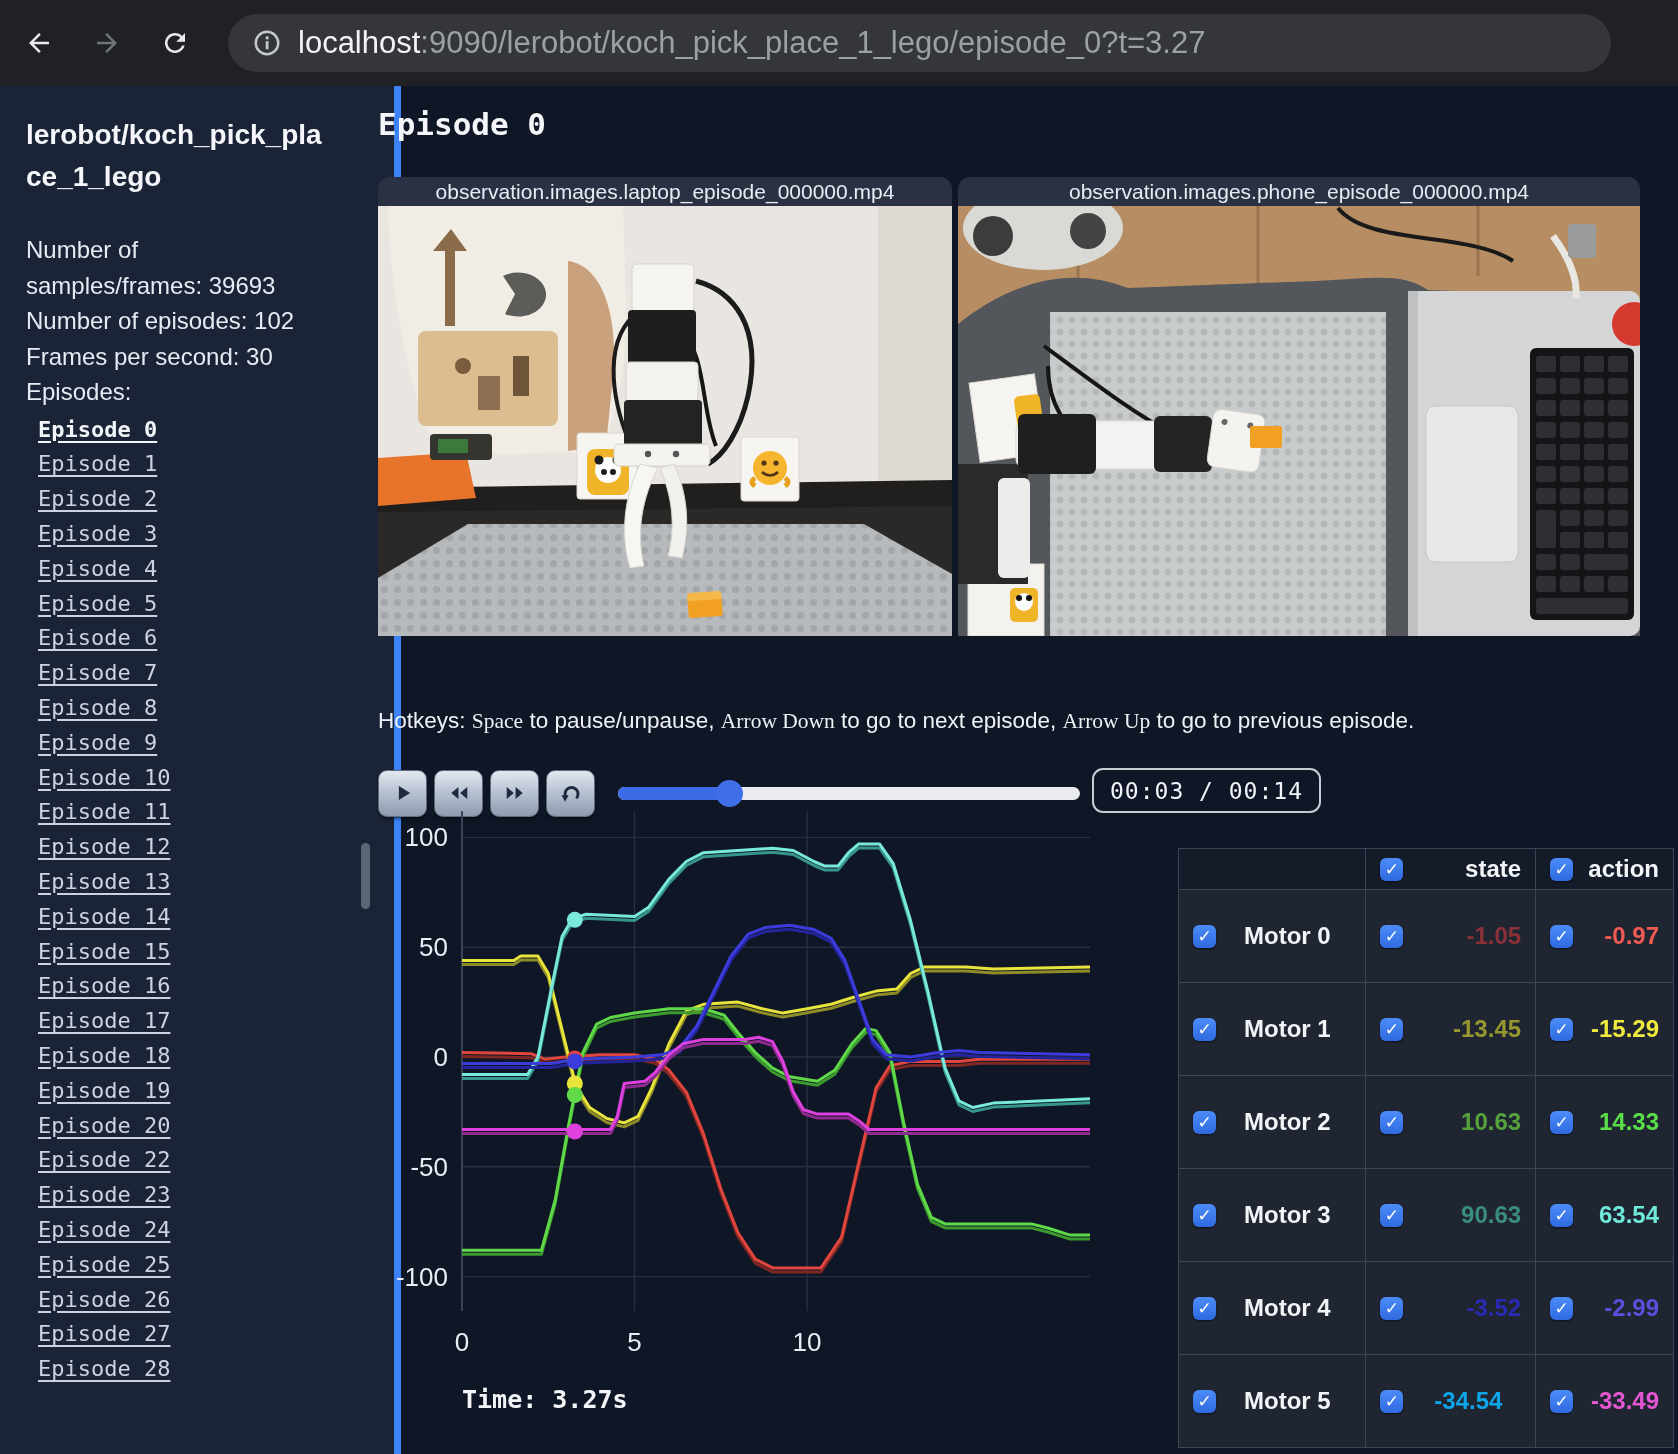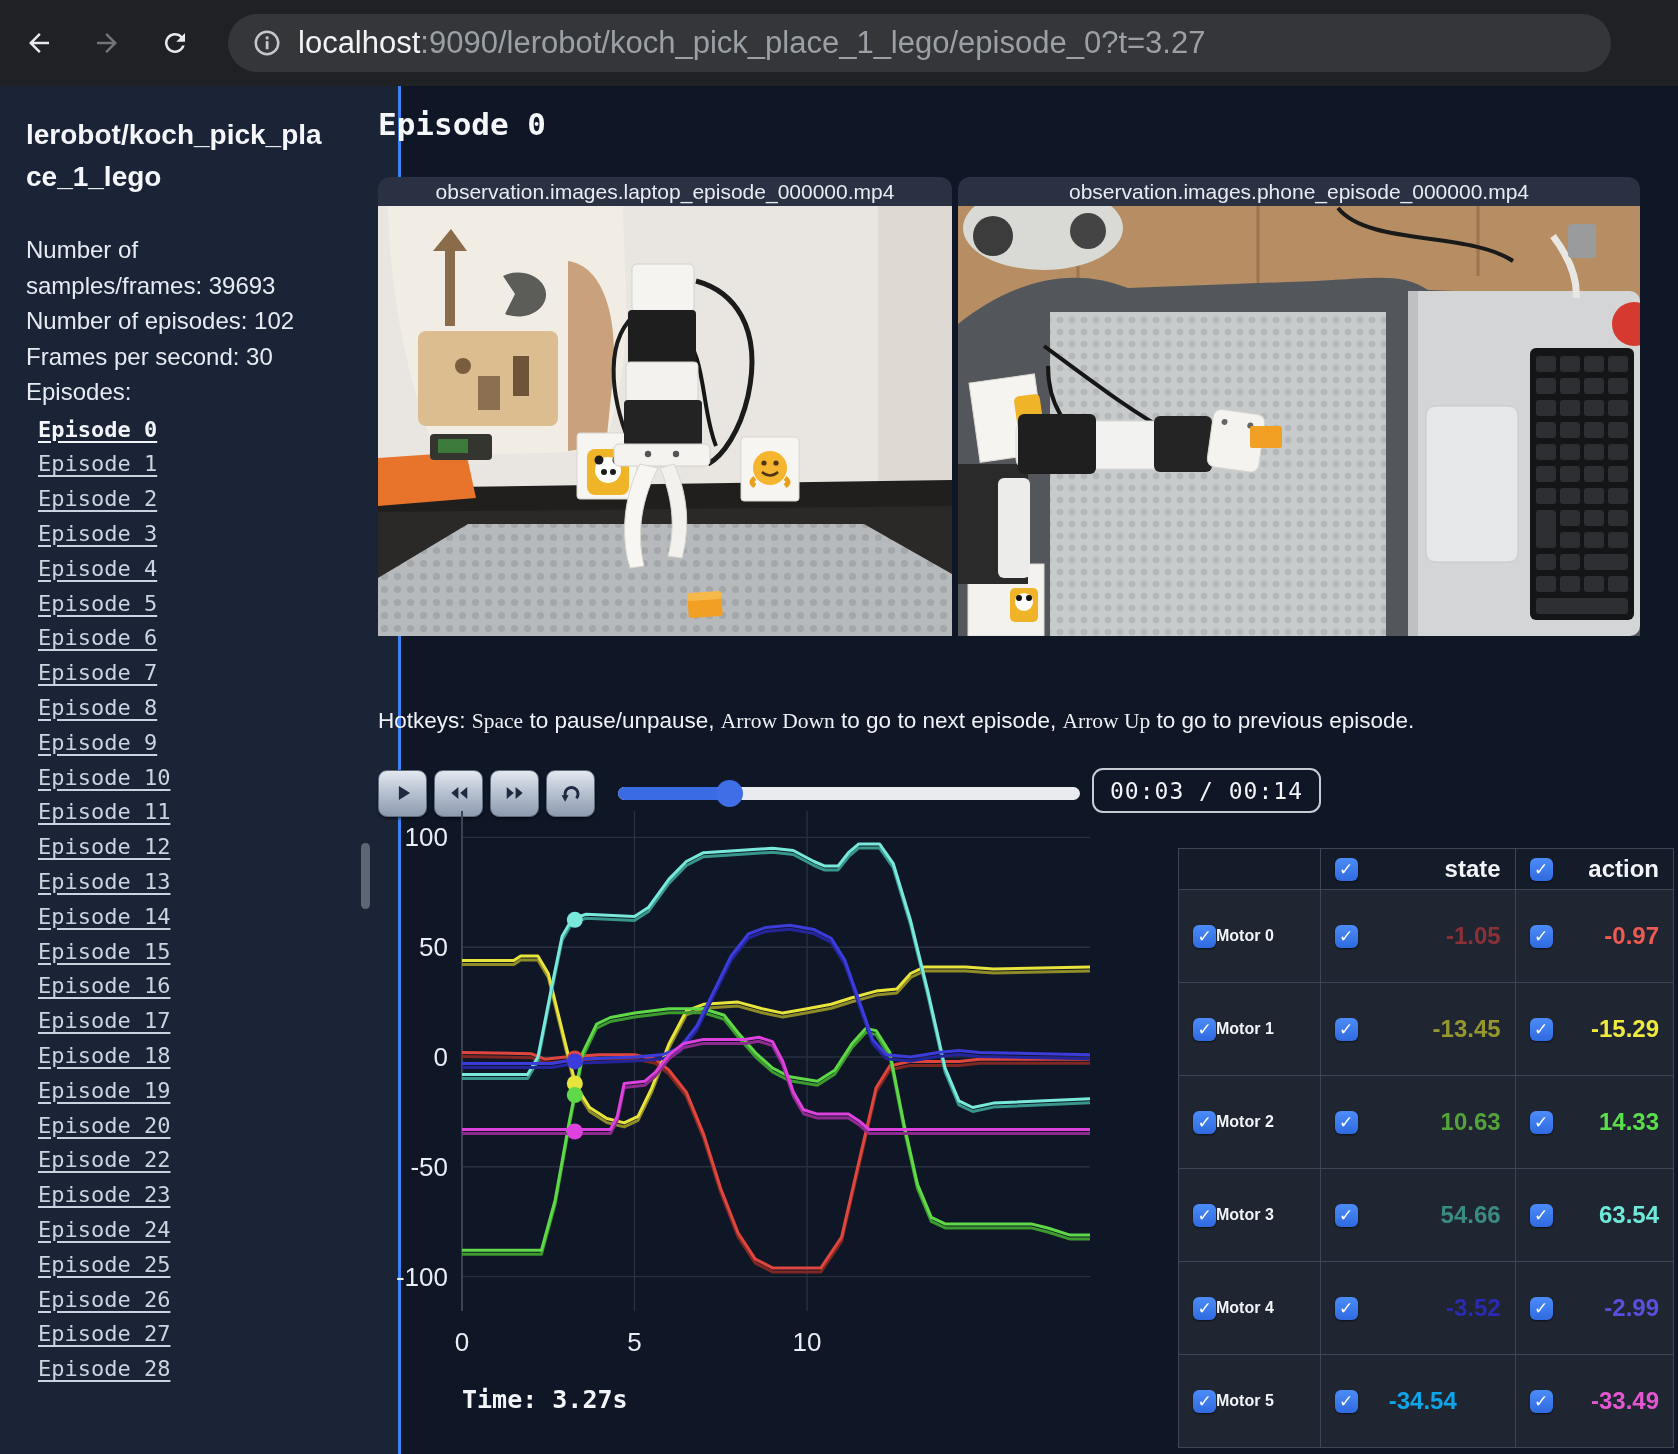--- a/index.html
+++ b/index.html
@@ -12,21 +12,21 @@
   .navbtn svg{width:30px;height:30px;}
   .nav-back{margin-left:16px;}
   .urlpill{height:58px;flex:0 0 auto;width:1335px;margin-left:30px;background:#35363a;border-radius:29px;
            display:flex;align-items:center;padding:0 24px;}
   .info-ic{width:30px;height:30px;margin-right:16px;flex:0 0 auto;}
   .url{font-size:31px;white-space:nowrap;overflow:hidden;}
   .url .host{color:#f1f3f4;}
   .url .rest{color:#9aa0a6;}
   
   .sidebar{position:absolute;left:0;top:86px;width:401px;height:1368px;background:#1b2436;
-           border-right:3px solid #3b82f6;padding:28px 0 0 26px;box-sizing:border-box;overflow:hidden;}
+           border-right:7px solid #3b82f6;padding:28px 0 0 26px;box-sizing:border-box;overflow:hidden;}
   .ds-title{font-size:28px;font-weight:bold;color:#f4f6fa;width:300px;word-break:break-all;line-height:1.5;}
   .ds-info{margin-top:34px;font-size:24px;color:#e6eaf2;width:290px;line-height:1.48;}
   .ds-info div{margin:0;}
   .ep-heading{font-size:24px;color:#e6eaf2;margin-top:2px;line-height:1.48;}
   ul.eps{list-style:none;margin:4px 0 0 0;padding:0 0 0 12px;}
   ul.eps li{line-height:32.8px;}
   a.ep{font-family:"DejaVu Sans Mono",monospace;font-size:22px;color:#ccd3e0;
        text-decoration:underline;text-underline-offset:4px;}
   a.ep.active{font-weight:bold;color:#f2f5fa;}
   .scroll-thumb{position:absolute;left:361px;top:843px;width:9px;height:66px;border-radius:5px;background:#5d6673;}
@@ -58,21 +58,21 @@
   .time-label{position:absolute;left:462px;top:1385px;font-family:"DejaVu Sans Mono",monospace;
               font-weight:bold;font-size:25px;color:#f2f4f8;}
   
   table.motors{position:absolute;left:1178px;top:848px;width:496px;border-collapse:collapse;}
   table.motors th,table.motors td{border:1px solid #3d4556;}
   table.motors th{height:38px;background:#151c29;}
   table.motors td{height:90px;background:#1f2631;}
   .cellflex{display:flex;align-items:center;padding:0 13px;}
   .cellflex .num{margin-left:auto;font-size:24px;font-weight:bold;}
   .cellflex .hdr{margin-left:auto;font-size:24px;font-weight:bold;color:#f2f4f8;}
-  .cellflex .mlabel{margin-left:0;font-size:16px;font-weight:bold;color:#f2f4f8;}
+  .cellflex .mlabel{margin-left:28px;font-size:24px;font-weight:bold;color:#f2f4f8;}
   .cb{width:23px;height:23px;flex:0 0 auto;border-radius:6px;background:linear-gradient(#4c8cf8,#2f6ae0);
       box-shadow:0 1px 2px rgba(0,0,0,.6);position:relative;cursor:pointer;}
   .cb::after{content:"\2713";position:absolute;left:0;top:0;width:23px;height:23px;line-height:23px;
              text-align:center;color:#fff;font-size:17px;font-weight:bold;font-family:"DejaVu Sans",sans-serif;}
 </style>
 </head>
 <body>
 
 <div class="page">
 
@@ -462,21 +462,21 @@
       <tr>
         <td>
             <div class="cellflex">
               <span class="cb"></span>
               <span class="mlabel">Motor 3</span>
             </div>
           </td>
         <td>
             <div class="cellflex">
               <span class="cb"></span>
-              <span class="num" style="color: rgb(58, 140, 130);">54.66</span>
+              <span class="num" style="color: rgb(58, 140, 130);">90.63</span>
             </div>
           </td>
         <td>
             <div class="cellflex">
               <span class="cb"></span>
               <span class="num" style="color: rgb(111, 233, 218);">63.54</span>
             </div>
           </td>
       </tr>
       <tr>

